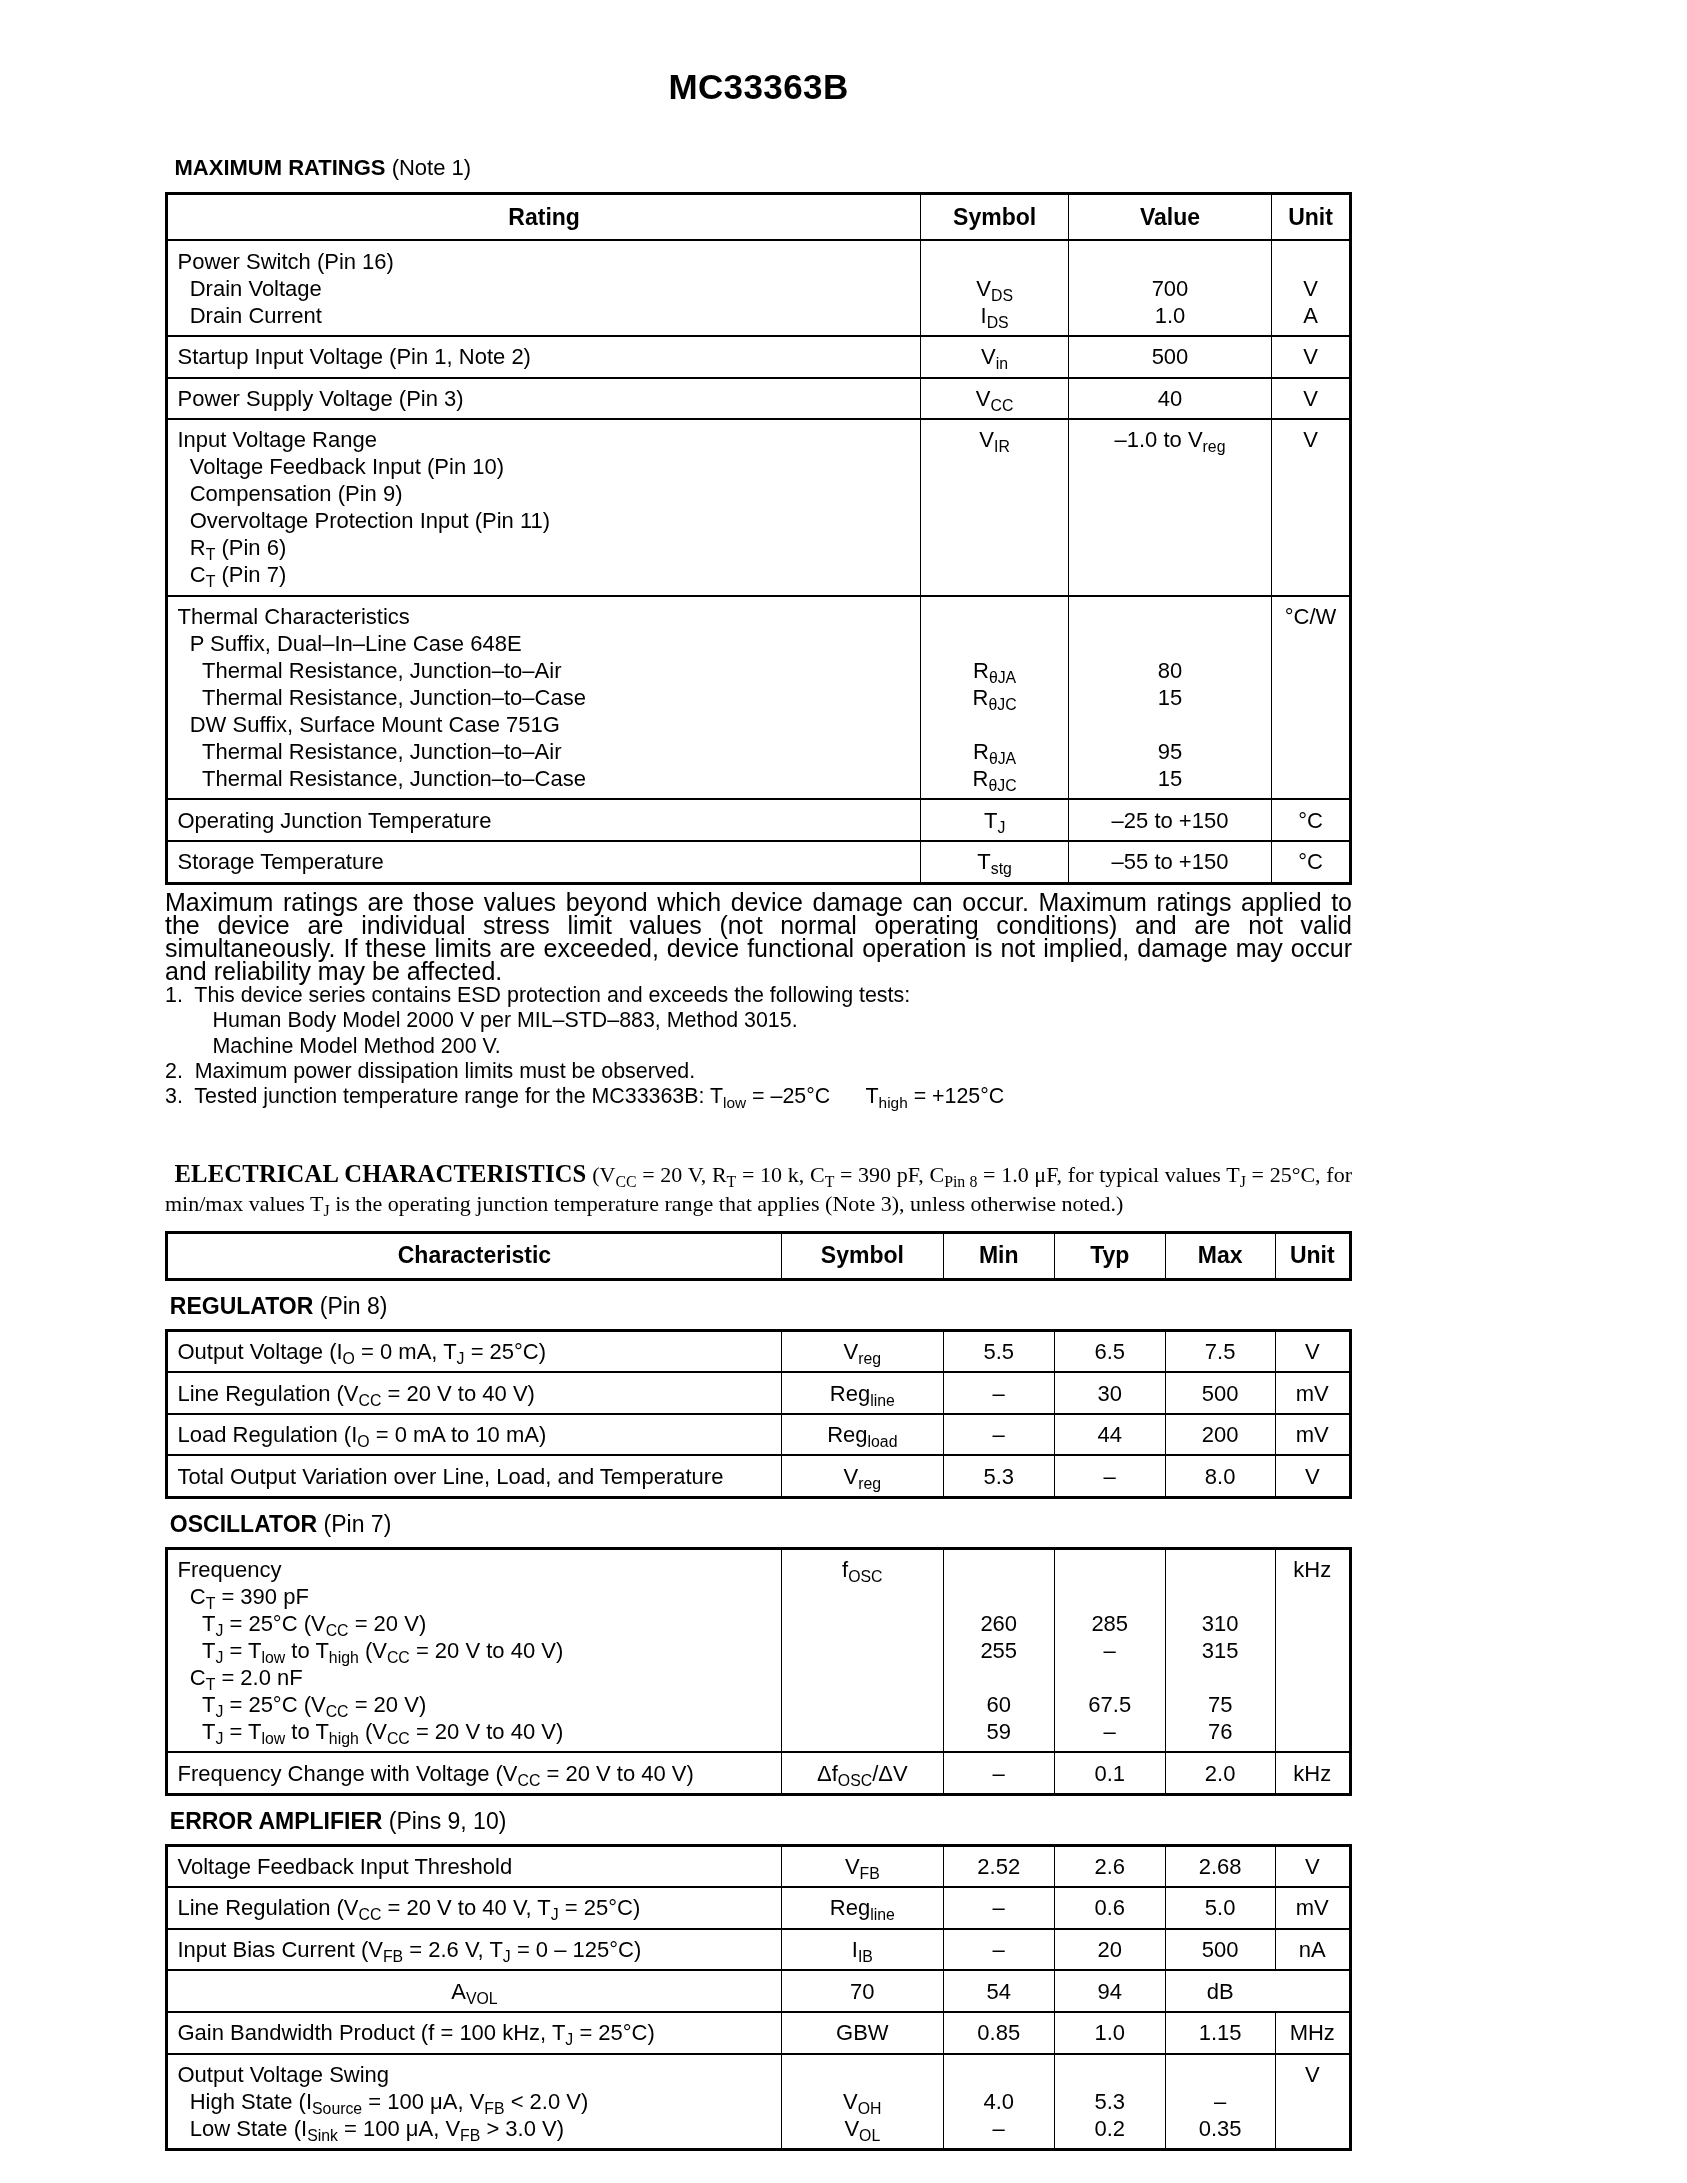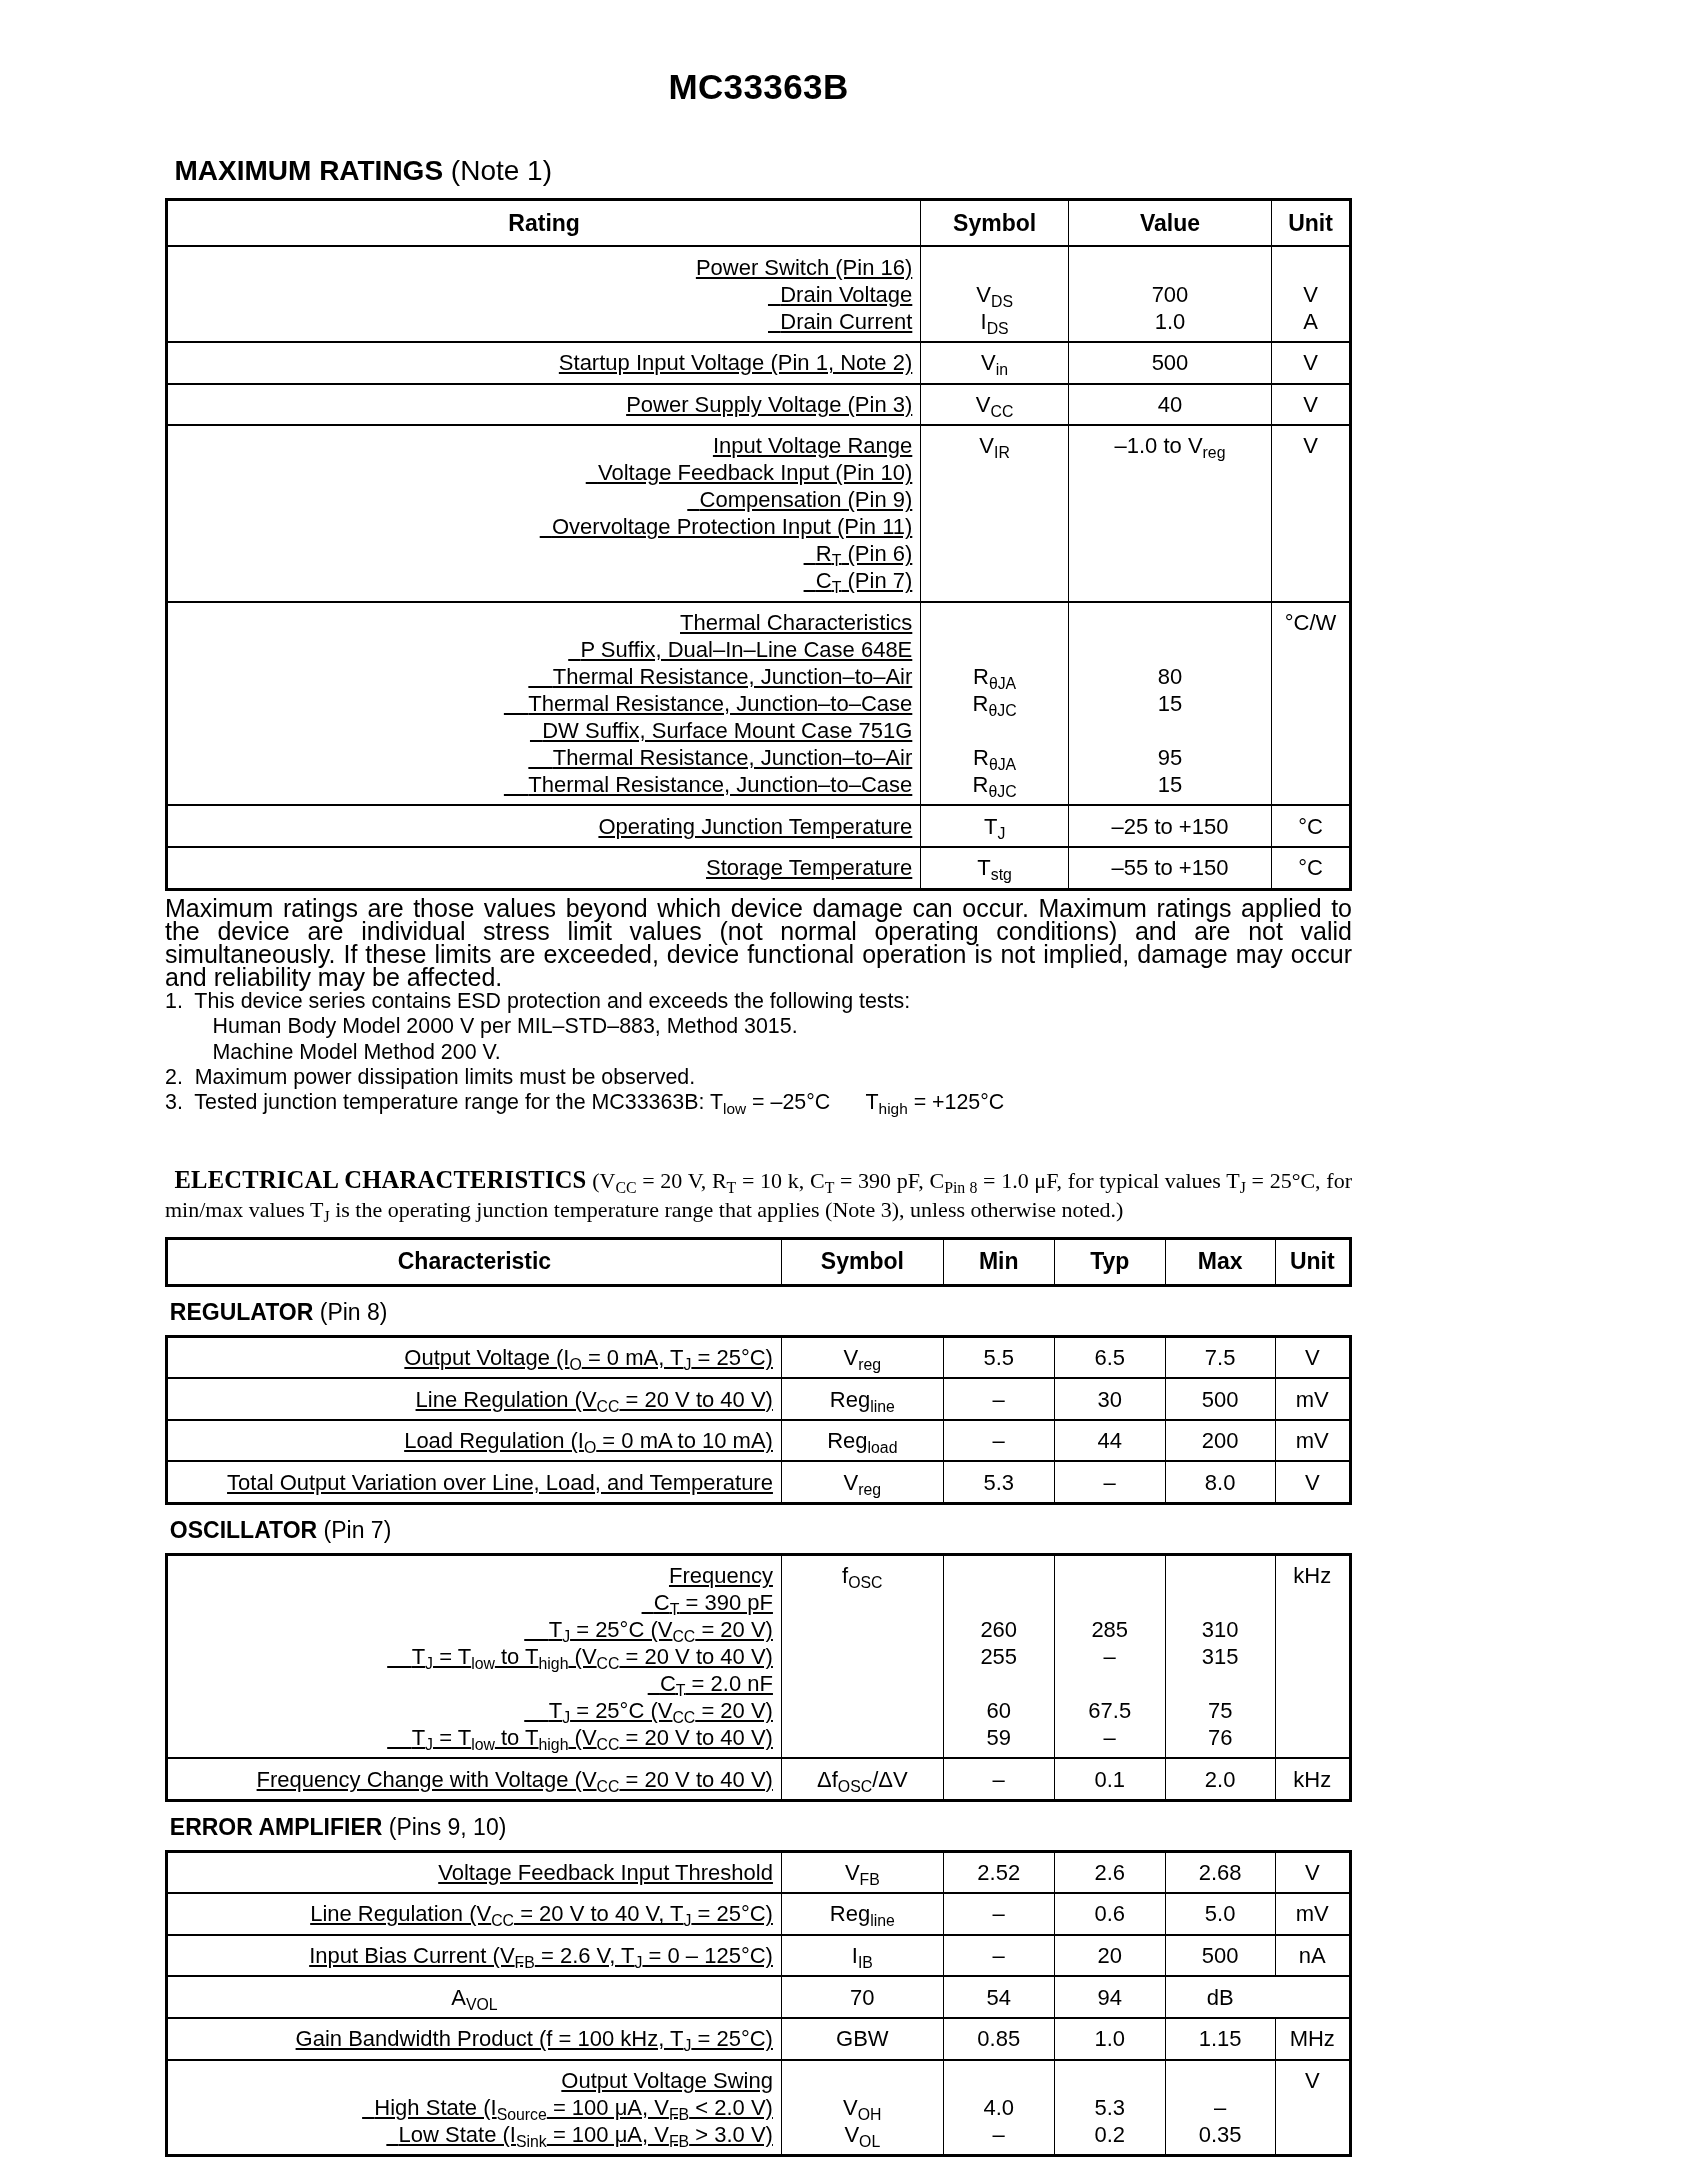--- a/index.html
+++ b/index.html
@@ -7,40 +7,40 @@
   body {
     width:1687px; height:2183px;
     font-family:"Liberation Sans", sans-serif;
     color:#000; position:relative; overflow:hidden;
   }
   .page { width:1517px; height:2183px; background:#fff; }
   .page-title { text-align:center; font-size:35px; font-weight:bold; padding-top:67px; letter-spacing:0.4px; }
   .content { margin:0 165px; }
   .b { font-weight:bold; }
 
-  .sec-heading { font-size:28px; margin:48px 0 11px 9.5px; }
+  .sec-heading { font-size:22px; margin:48px 0 11px 9.5px; }
   .sec-heading .note { font-weight:normal; }
 
   .box { border:3.2px solid #000; background:#a21caf; }
 
   .mr-grid { display:grid; grid-template-columns:63.7% 12.5% 17.2% 6.6%; }
   .ec-grid { display:grid; grid-template-columns:51.9% 13.7% 9.4% 9.4% 9.3% 6.3%; }
 
   .th {
     font-weight:bold; font-size:23px; text-align:center;
     padding:8.7px 3.2px;
   }
   .th + .th, .td + .td { border-left:1.6px solid #000; }
 
   .trow { background:#fff; }
   #mr-rows .trow { border-top:2.4px solid #000; }
   .sec-rows .trow + .trow { border-top:2.4px solid #000; }
 
   .td { font-size:22px; line-height:27px; padding:6.3px 3.2px; }
-  .td.l { text-align:right; padding-left:9.5px; padding-right:8px;text-decoration:underline; }
+  .td.l { text-align:left; padding-left:9.5px; padding-right:8px; }
   .td.c { text-align:center; }
   .ln { min-height:27px; white-space:pre-wrap; }
   sub { font-size:0.72em; line-height:0; }
 
   .footnote {
     font-size:25px; line-height:23px; margin-top:6.3px; text-align:justify;
   }
   .note-line { font-size:21.4px; line-height:25.4px; white-space:pre-wrap; }
 
   .elec-heading { margin:49px 0 12.7px 0; font-size:22px; line-height:29px; text-align:justify; text-indent:9.5px;font-family:Liberation Serif, serif; }

